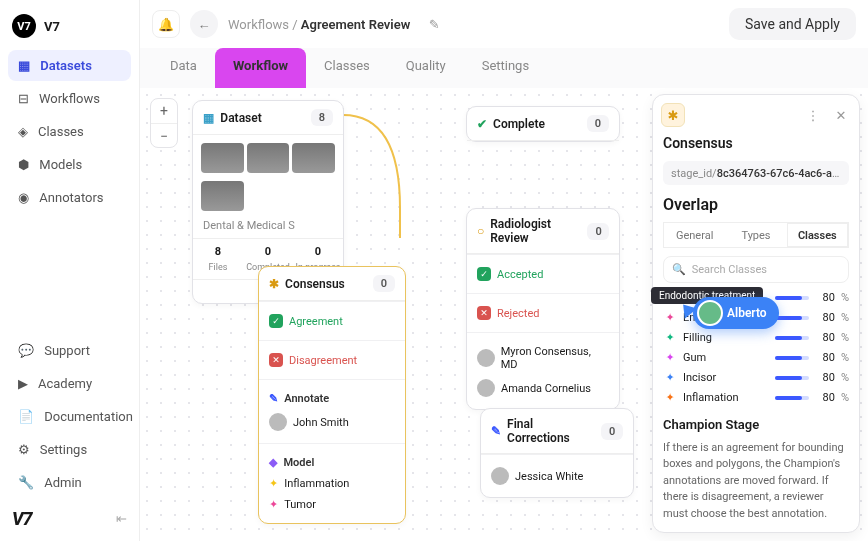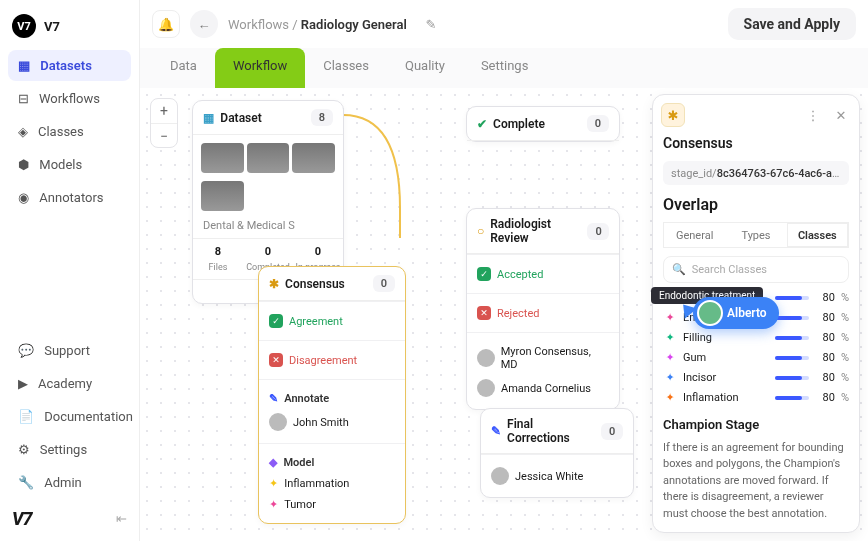--- a/index.html
+++ b/index.html
@@ -15,24 +15,24 @@
 .nav-bottom{display:flex;flex-direction:column;gap:2px;margin-top:auto}
 .brand-footer{padding:10px 4px 4px;display:flex;align-items:center;justify-content:space-between}
 .brand-v7{font-weight:800;font-size:18px;letter-spacing:-1px;font-style:italic}
 .main{flex:1;display:flex;flex-direction:column;min-width:0}
 .topbar{height:48px;display:flex;align-items:center;padding:0 12px;gap:10px}
 .bell{width:28px;height:28px;border-radius:8px;display:flex;align-items:center;justify-content:center;color:#777;border:1px solid #eee;cursor:pointer}
 .back-btn{width:28px;height:28px;border-radius:50%;display:flex;align-items:center;justify-content:center;background:#f4f4f6;color:#777;cursor:pointer}
 .crumbs{color:#999;font-size:13px}
 .crumbs b{color:#333;font-weight:600}
 .edit-pencil{width:20px;height:20px;display:inline-flex;align-items:center;justify-content:center;color:#999;cursor:pointer;margin-left:4px}
-.save-btn{margin-left:auto;background:#f4f4f6;border:none;border-radius:10px;padding:8px 16px;font-weight:700;font-size:14px;color:#333;cursor:pointer}
+.save-btn{margin-left:auto;background:#f4f4f6;border:none;border-radius:10px;padding:8px 16px;font-weight:400;font-size:14px;color:#333;cursor:pointer}
 .tabs{height:40px;display:flex;padding:0 12px;border-bottom:0 solid #eee;background:#fafafb}
 .tab{padding:10px 18px;font-size:13px;color:#888;cursor:pointer}
-.tab.active{color:#333;background:#84cc16;border-radius:8px 8px 0 0;font-weight:400}
+.tab.active{color:#333;background:#d946ef;border-radius:8px 8px 0 0;font-weight:700}
 .canvas-wrap{flex:1;min-height:0;display:flex}
 .canvas{flex:1;position:relative;background:#fff;background-image:radial-gradient(#e5e5ea 1px,transparent 1px);background-size:14px 14px;overflow:hidden}
 .zoom-ctl{position:absolute;left:10px;top:10px;width:28px;border:1px solid #e4e4e8;border-radius:8px;background:#fff;overflow:hidden}
 .zoom-btn{height:24px;display:flex;align-items:center;justify-content:center;color:#666;font-size:14px;cursor:pointer}
 .zoom-btn+.zoom-btn{border-top:1px solid #eee}
 .node{position:absolute;background:#fff;border:1px solid #e2e2e7;border-radius:10px;box-shadow:0 2px 6px rgba(0,0,0,.04)}
 .node-hd{display:flex;align-items:center;gap:6px;padding:8px 10px;border-bottom:1px solid #eee;font-weight:600;font-size:12px}
 .count-pill{margin-left:auto;background:#f4f4f7;border-radius:6px;padding:2px 8px;font-size:11px;color:#555;min-width:20px;text-align:center}
 .sec{padding:8px 10px;font-size:11px;border-top:1px solid #f0f0f2}
 .sec:first-of-type{border-top:0}
@@ -134,21 +134,21 @@
       <div class="brand-v7">V7</div>
       <div style="color:#aaa;cursor:pointer">⇤</div>
     </div>
   </div>
 
   <div class="main">
     <div class="topbar">
       <div class="bell">🔔</div>
       <div class="back-btn">←</div>
       <div class="crumbs">
-        <span>Workflows</span> / <b>Radiology General</b>
+        <span>Workflows</span> / <b>Agreement Review</b>
       </div>
       <span class="edit-pencil">✎</span>
       <button class="save-btn">Save and Apply</button>
     </div>
 
     <div class="tabs">
       <div class="tab">Data</div>
       <div class="tab active">Workflow</div>
       <div class="tab">Classes</div>
       <div class="tab">Quality</div>

